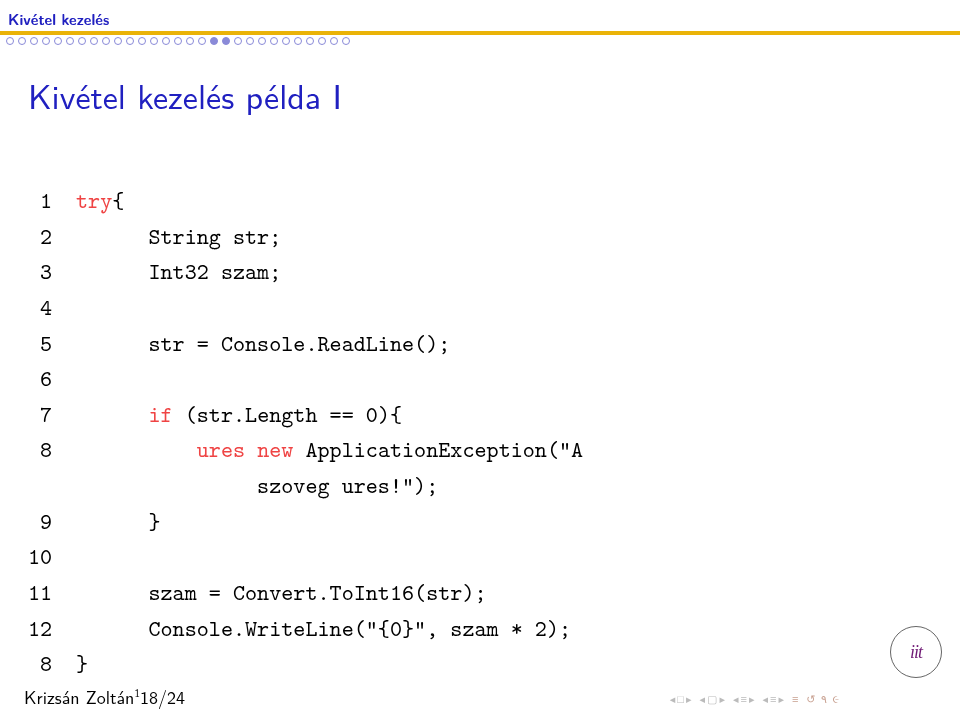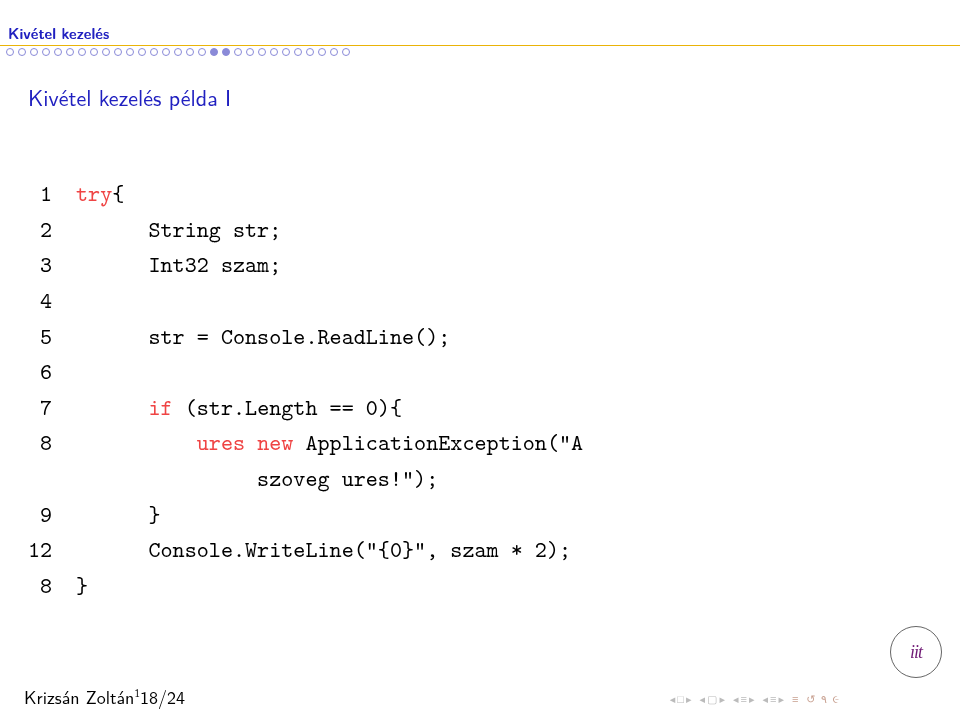--- a/index.html
+++ b/index.html
@@ -6,22 +6,22 @@
   body {
     width: 960px;
     height: 720px;
     background: #fff;
     font-family: "Latin Modern Sans", "Computer Modern Sans", "Lucida Sans", sans-serif;
     position: relative;
     overflow: hidden;
   }
   .header {
     background: #fff;
-    border-bottom: 1px solid #eab308;
-    padding: 22px 8px 2px 8px;
+    border-bottom: 4px solid #eab308;
+    padding: 8px 8px 2px 8px;
   }
   .section-label {
     color: #2020c0;
     font-size: 15px;
     font-weight: bold;
   }
   .progress {
     display: flex;
     gap: 0px;
     padding: 2px 6px 3px 6px;
@@ -37,21 +37,21 @@
   .prog-open {
     border: 1px solid #8a8ad8;
     background: transparent;
   }
   .prog-filled {
     background: #8a8ad8;
     border: 1px solid #8a8ad8;
   }
   .title {
     color: #2020c0;
-    font-size: 22px;
+    font-size: 34px;
     padding: 22px 40px 8px 28px;
     font-weight: normal;
   }
   .code-block {
     font-family: "Latin Modern Mono", "Courier New", monospace;
     font-size: 23px;
     padding: 55px 40px 0 28px;
     line-height: 1.55;
     color: #000;
   }
@@ -199,20 +199,28 @@
     </div>
     <div class="code-line">
       <span class="lineno"></span>
       <span class="code">               szoveg ures!");</span>
     </div>
     <div class="code-line">
       <span class="lineno">9</span>
       <span class="code">      }</span>
     </div>
     <div class="code-line">
+      <span class="lineno">10</span>
+      <span class="code"></span>
+    </div>
+    <div class="code-line">
+      <span class="lineno">11</span>
+      <span class="code">      szam = Convert.ToInt16(str);</span>
+    </div>
+    <div class="code-line">
       <span class="lineno">12</span>
       <span class="code">      Console.WriteLine("{0}", szam * 2);</span>
     </div>
     <div class="code-line">
       <span class="lineno">8</span>
       <span class="code">}</span>
     </div>
   </div>
 
 <div class="logo">

